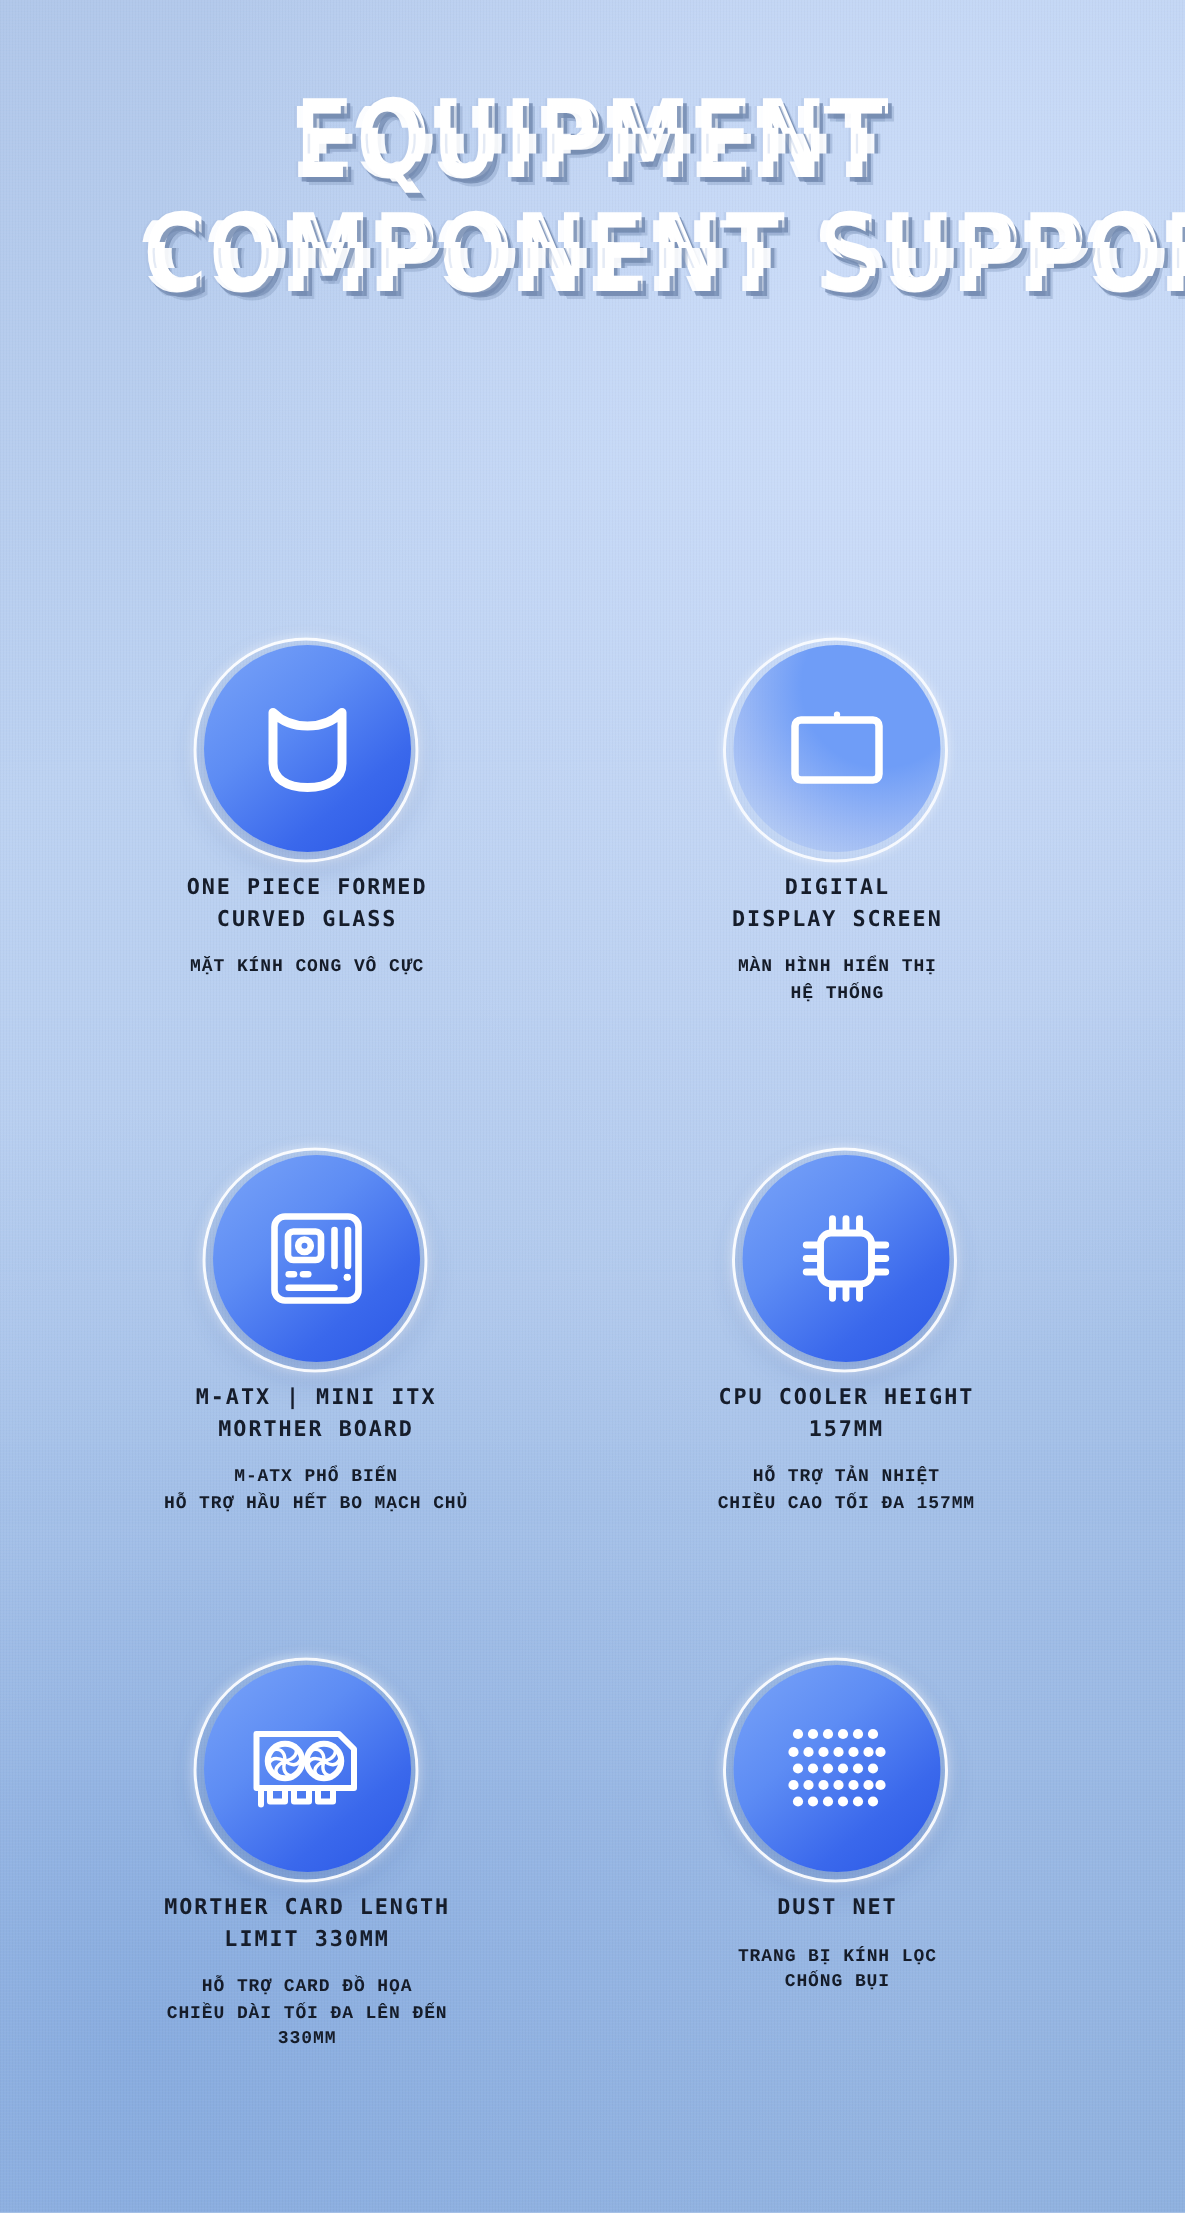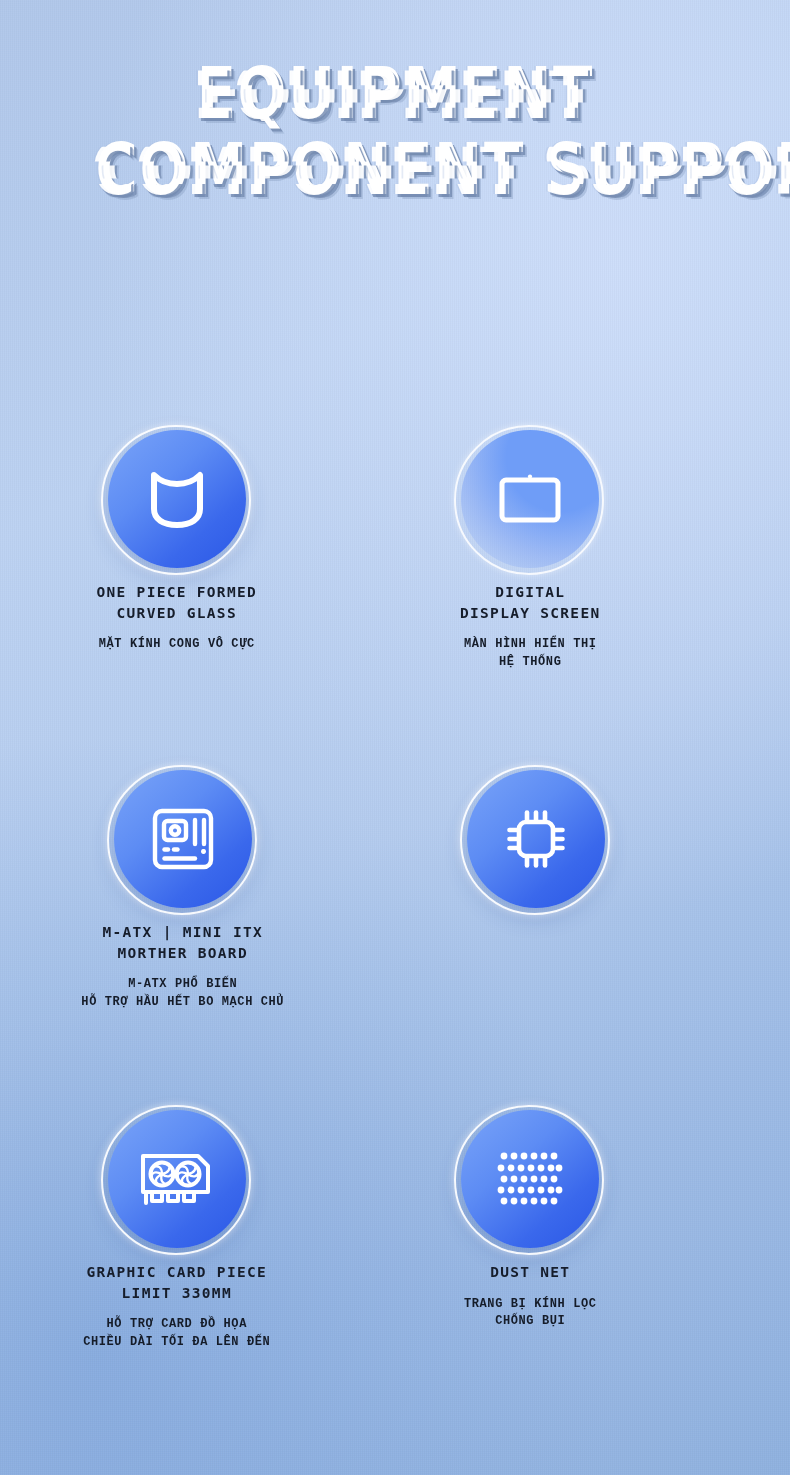--- a/index.html
+++ b/index.html
@@ -48,21 +48,21 @@
   .glitch .slice{
     position:absolute;left:0;top:0;width:100%;color:#ffffff;
     pointer-events:none;
   }
   .glitch .s1{clip-path:inset(16% 0 62% 0);transform:translateX(-5px);opacity:.95;}
   .glitch .s2{clip-path:inset(44% 0 36% 0);transform:translateX(6px);opacity:.9;}
   .glitch .s3{clip-path:inset(72% 0 8% 0);transform:translateX(-4px);opacity:.92;}
 
   
   .grid{position:absolute;left:0;top:430px;width:790px;z-index:2;}
-  .row{display:flex;width:707px;}
+  .row{display:flex;width:707px;padding-left:28px;}
   .cell{width:395px;display:flex;flex-direction:column;align-items:center;}
   .row-1 .cell{height:340px;}
   .row-2 .cell{height:340px;margin-left:12px;}
   .row-3 .cell{height:330px;}
 
   
   .badge{
     position:relative;width:138px;height:138px;border-radius:50%;
     display:flex;align-items:center;justify-content:center;
     margin-bottom:14px;
@@ -214,20 +214,30 @@
               <line x1="44" y1="53" x2="44" y2="61.5"></line>
               <line x1="8.5" y1="26" x2="17" y2="26"></line>
               <line x1="8.5" y1="35" x2="17" y2="35"></line>
               <line x1="8.5" y1="44" x2="17" y2="44"></line>
               <line x1="53" y1="26" x2="61.5" y2="26"></line>
               <line x1="53" y1="35" x2="61.5" y2="35"></line>
               <line x1="53" y1="44" x2="61.5" y2="44"></line>
             </g>
           </svg>
         </div>
+        <div class="caption">
+          <div class="cap-en">
+            <div>CPU COOLER HEIGHT</div>
+            <div>157MM</div>
+          </div>
+          <div class="cap-vi">
+            <div>HỖ TRỢ TẢN NHIỆT</div>
+            <div>CHIỀU CAO TỐI ĐA 157MM</div>
+          </div>
+        </div>
       </div>
     </div>
 
     <div class="row row-3">
 
       <div class="cell">
         <div class="badge">
           <div class="disc"></div>
           <div class="ring"></div>
           <svg width="78" height="66" viewBox="0 0 78 66">
@@ -239,26 +249,27 @@
               <path d="M50 28 C50 21, 46 19, 41 21 M50 28 C56 27, 59 23, 57 18 M50 28 C55 32, 59 31, 61 26 M50 28 C48 34, 50 38, 56 38 M50 28 C44 31, 42 35, 46 38 M50 28 C44 25, 40 26, 39 31" stroke-width="2.3"></path>
               <line x1="8" y1="46" x2="8" y2="57"></line>
               <path d="M14 47 L14 55 L24 55 L24 47"></path>
               <path d="M30 47 L30 55 L40 55 L40 47"></path>
               <path d="M46 47 L46 55 L56 55 L56 47"></path>
             </g>
           </svg>
         </div>
         <div class="caption">
           <div class="cap-en">
-            <div>GRAPHIC CARD PIECE</div>
+            <div>MORTHER CARD LENGTH</div>
             <div>LIMIT 330MM</div>
           </div>
           <div class="cap-vi">
             <div>HỖ TRỢ CARD ĐỒ HỌA</div>
             <div>CHIỀU DÀI TỐI ĐA LÊN ĐẾN</div>
+            <div>330MM</div>
           </div>
         </div>
       </div>
 
       <div class="cell">
         <div class="badge">
           <div class="disc"></div>
           <div class="ring"></div>
           <svg width="72" height="62" viewBox="0 0 72 62">
             <g fill="#ffffff">

